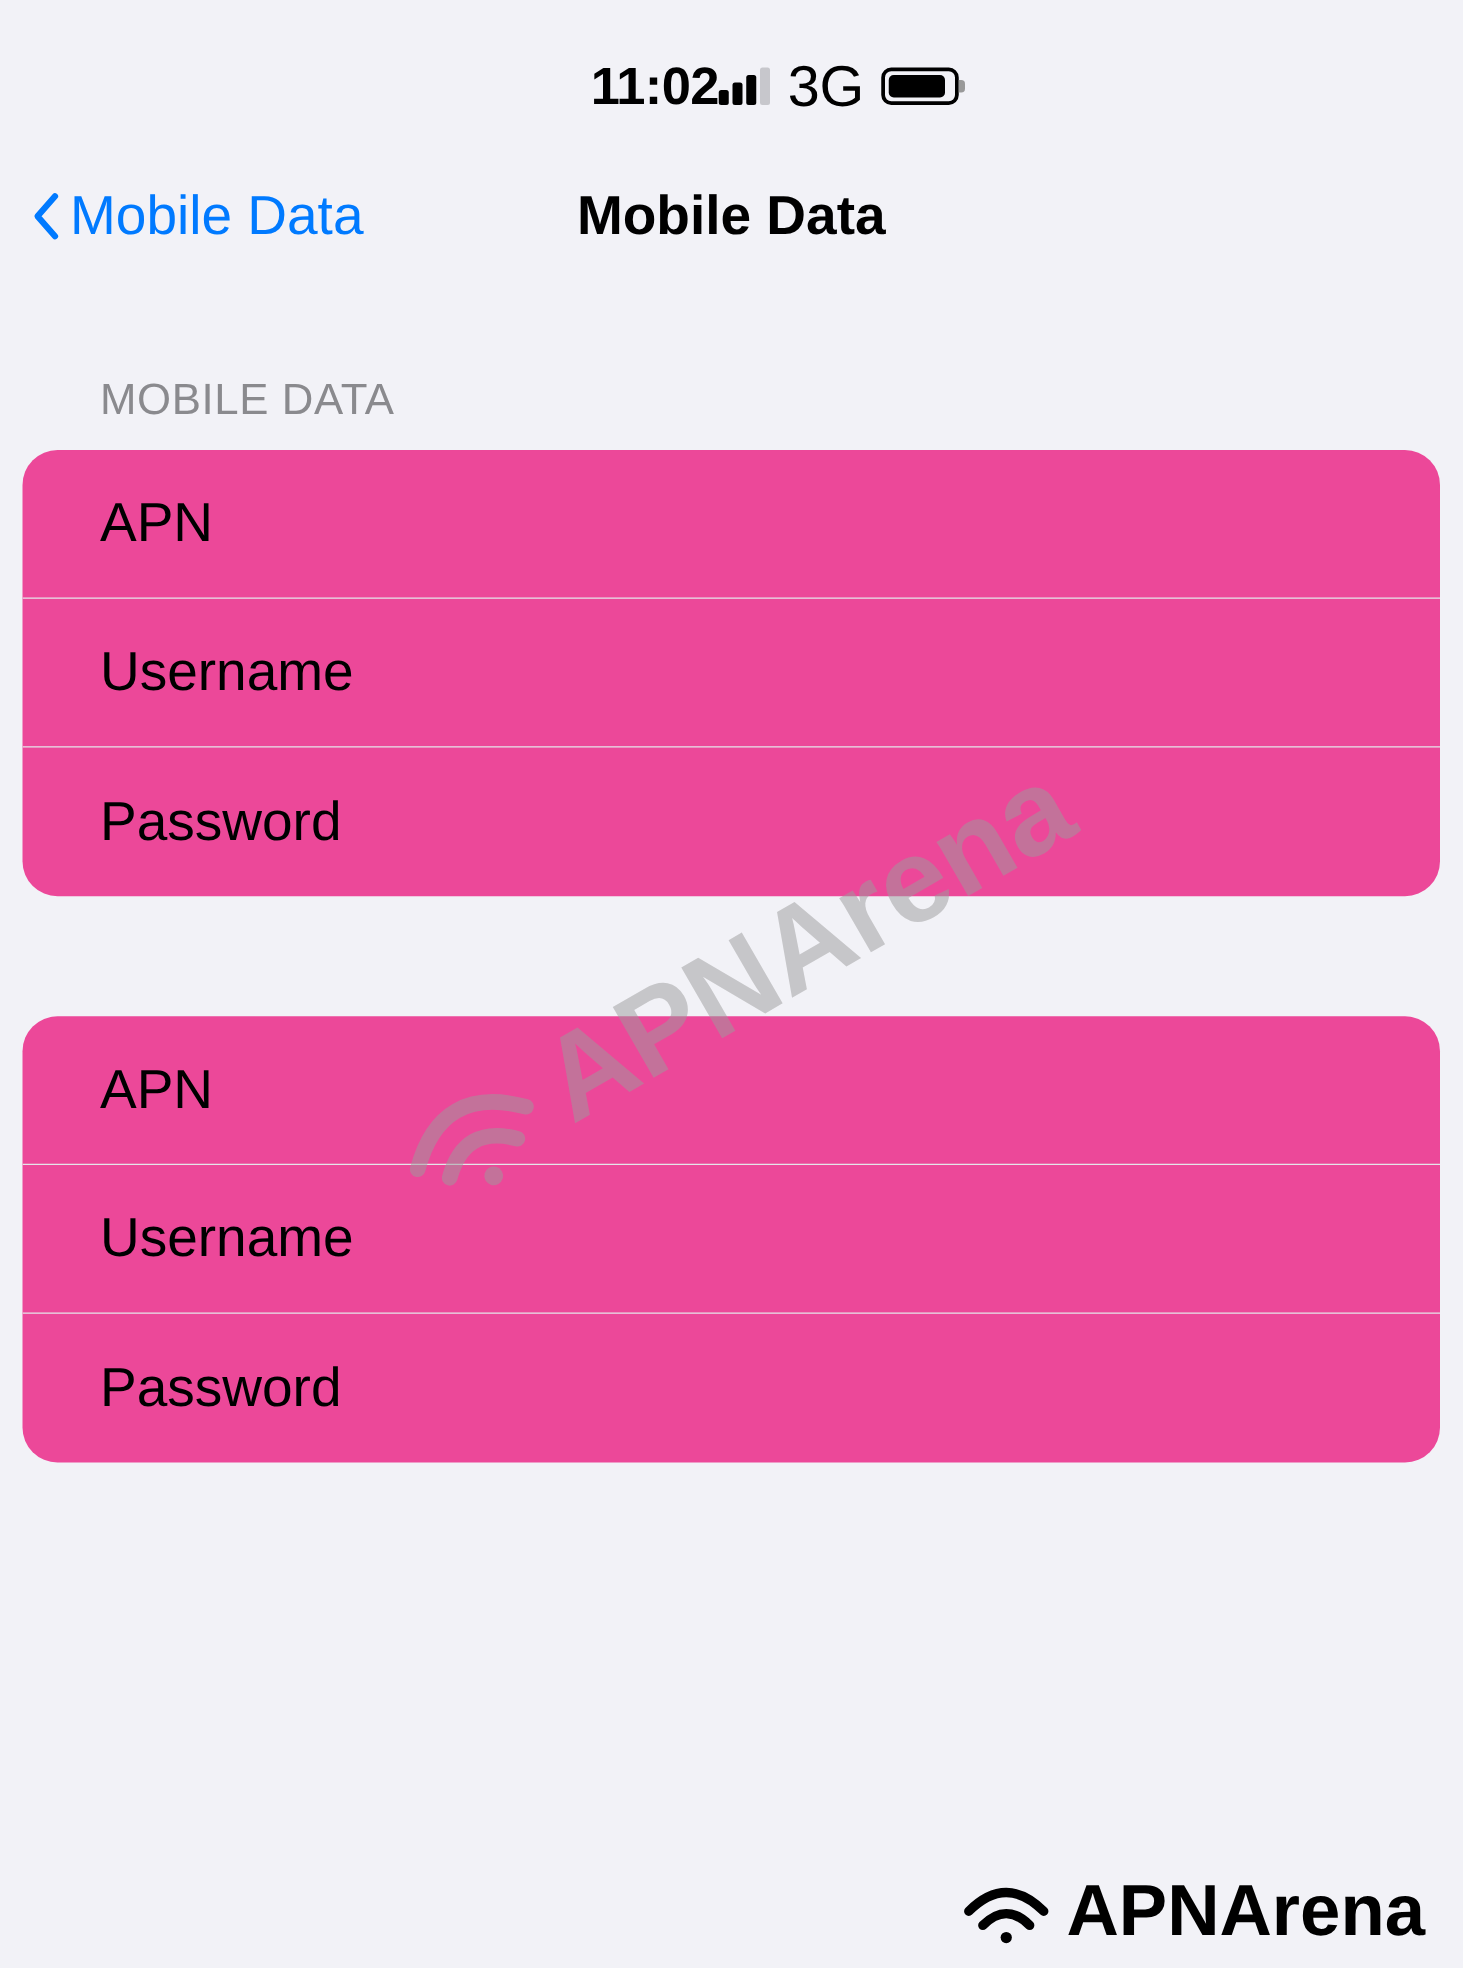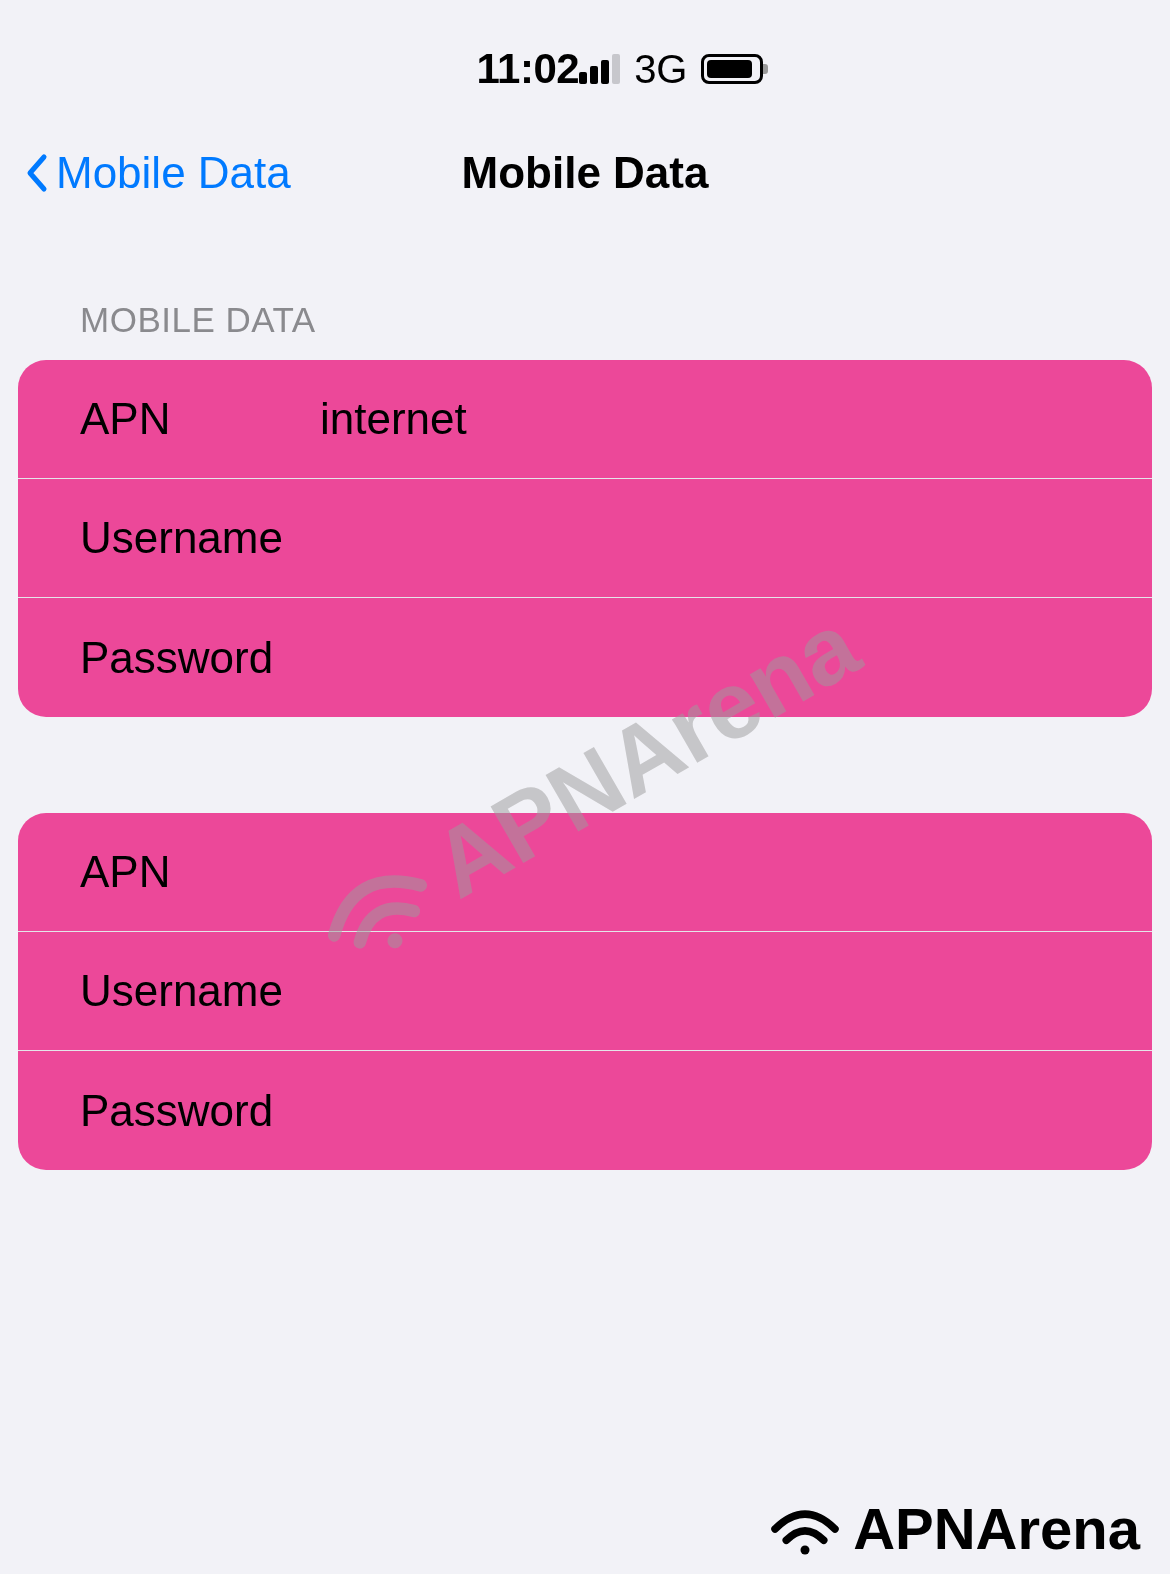--- a/index.html
+++ b/index.html
@@ -42,21 +42,21 @@
     .bar {
       width: 8px;
       background: #000;
       border-radius: 2px;
     }
     .bar1 { height: 12px; }
     .bar2 { height: 18px; }
     .bar3 { height: 24px; }
     .bar4 { height: 30px; background: #c7c7cc; }
     .network-type {
-      font-size: 40px;
+      font-size: 46px;
       font-weight: 400;
       color: #000;
     }
     .battery {
       width: 62px;
       height: 30px;
       border: 3px solid #000;
       border-radius: 8px;
       position: relative;
       padding: 3px;
@@ -215,21 +215,20 @@
     <span>Mobile Data</span>
   </div>
   <div class="nav-title">Mobile Data</div>
 </div>
 
 <div class="content">
   <div class="section-header">MOBILE DATA</div>
   <div class="section-group">
     <div class="row">
       <div class="row-label">APN</div>
-      <input class="row-input" value="internet" style="">
     </div>
     <div class="row">
       <div class="row-label">Username</div>
       <input class="row-input" value="" style="">
     </div>
     <div class="row">
       <div class="row-label">Password</div>
       <input class="row-input" type="password" value="" style="">
     </div>
   </div>

